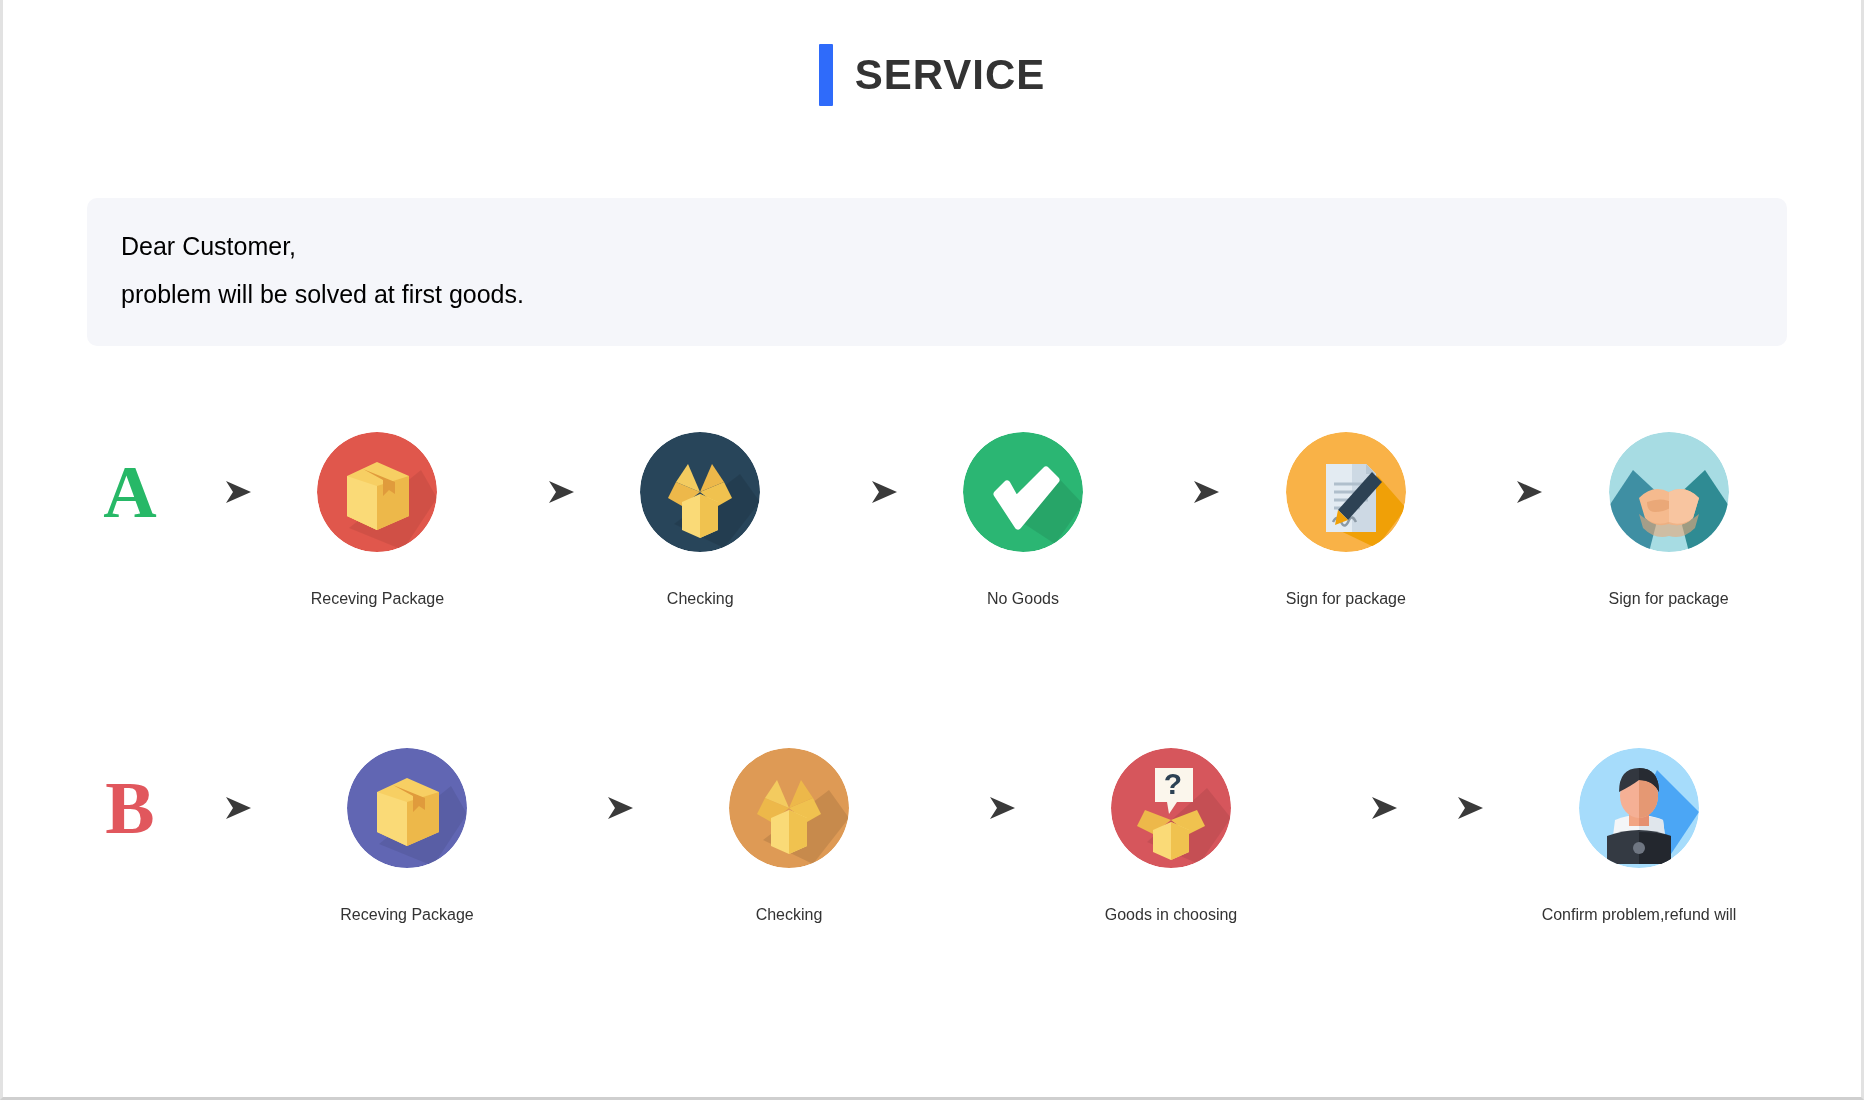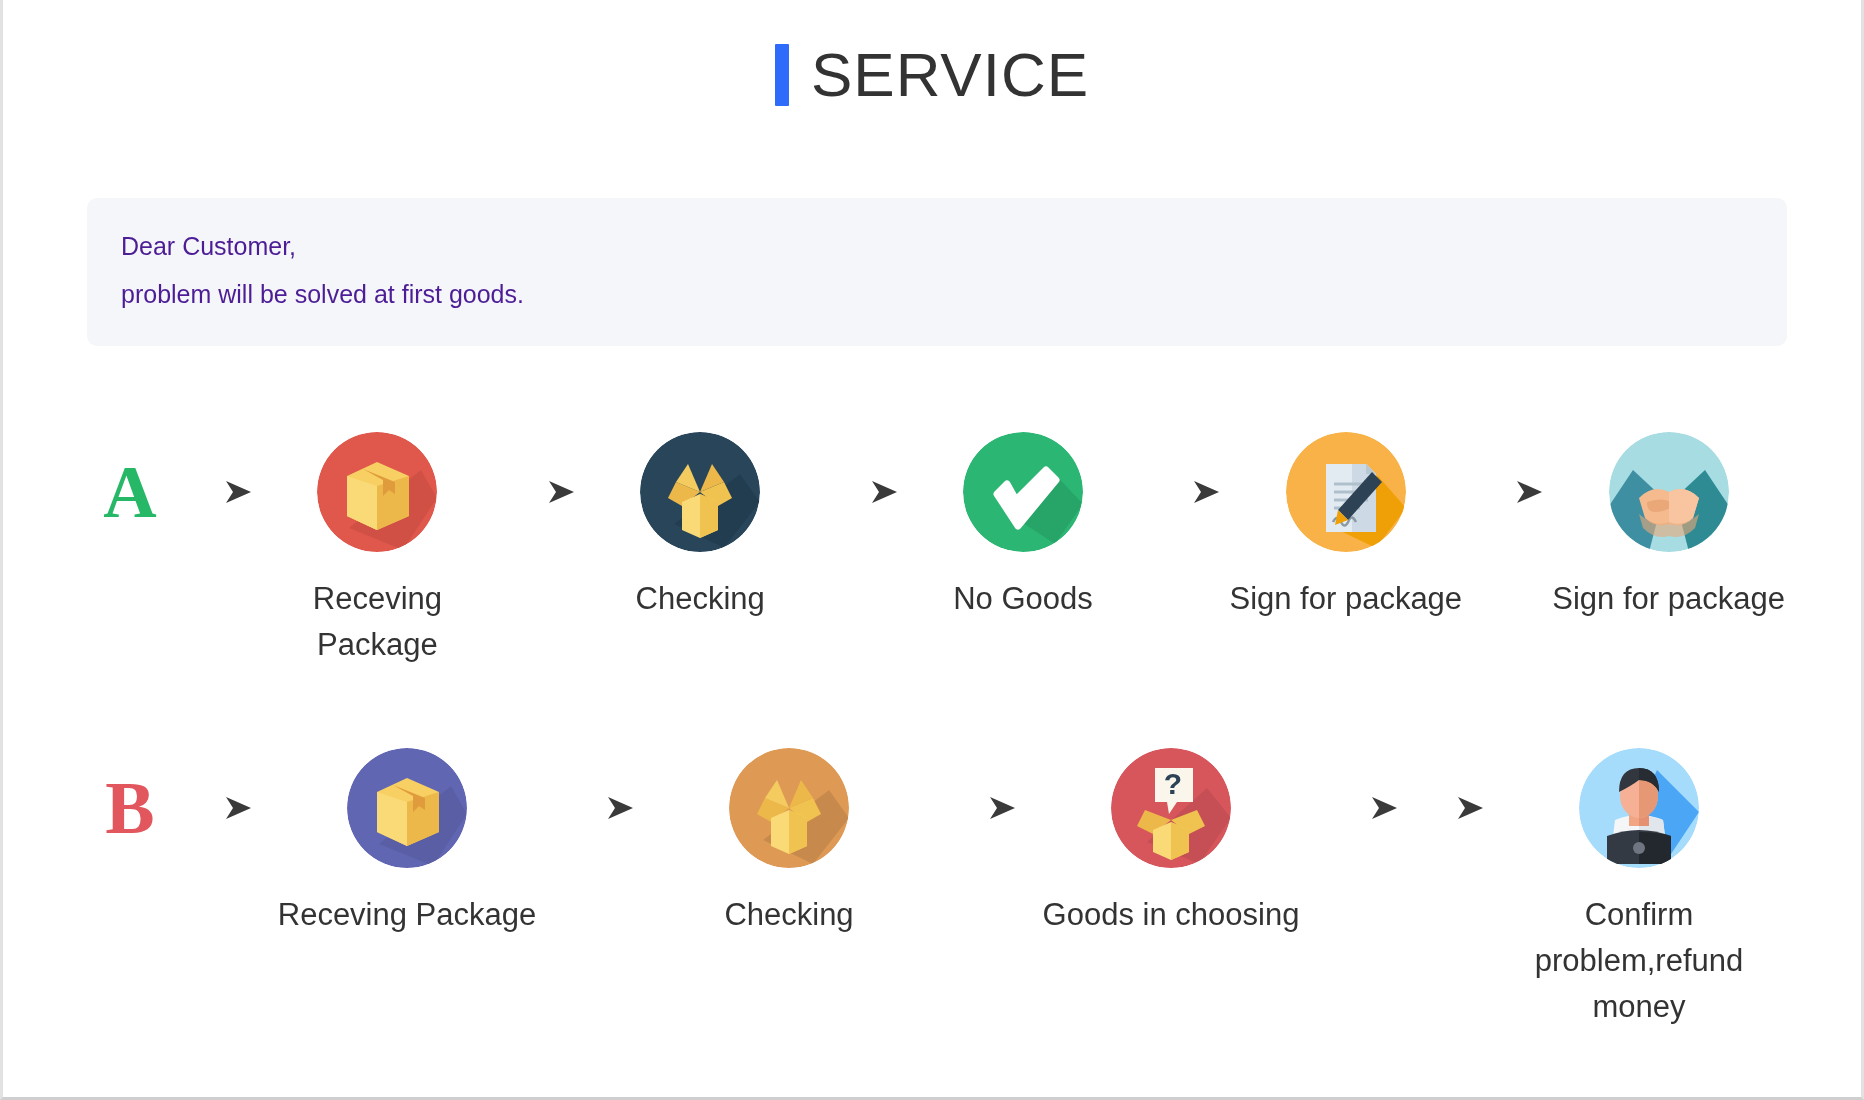--- a/index.html
+++ b/index.html
@@ -40,43 +40,43 @@
     gap: 22px;
   }
   .title-bar {
     width: 14px;
     height: 62px;
     background: #2f6bfa;
     display: inline-block;
     border-radius: 1px;
   }
   .title-text {
-    font-size: 62px;
-    font-weight: normal;
+    font-size: 42px;
+    font-weight: bold;
     letter-spacing: 1px;
     color: #333333;
     line-height: 1;
   }
 
   
   .note {
     position: absolute;
     left: 84px;
     top: 198px;
     width: 1700px;
     box-sizing: border-box;
     background: #f5f6fa;
     border-radius: 10px;
     padding: 24px 34px 28px 34px;
   }
   .note p {
     margin: 0;
     font-size: 25px;
     line-height: 48px;
-    color: #4c1d95;
+    color: #000000;
     font-weight: 400;
   }
 
   
   .flow {
     position: absolute;
     left: 84px;
     width: 1700px;
     display: flex;
     align-items: flex-start;
@@ -116,21 +116,21 @@
     width: 120px;
     height: 120px;
     border-radius: 50%;
     position: relative;
     overflow: hidden;
     flex: 0 0 120px;
   }
   .step-icon svg { display: block; width: 120px; height: 120px; }
   .step-label {
     margin-top: 24px;
-    font-size: 31px;
+    font-size: 16px;
     color: #333333;
     text-align: center;
     line-height: 46px;
     max-width: 270px;
   }
 </style>
 </head>
 <body>
 
 <div class="page">
@@ -367,17 +367,17 @@
           <path d="M60 56 L70 56 L70 78 L60 78 Z" fill="#e59070"></path>
           <ellipse cx="60" cy="48" rx="19" ry="22" fill="#f5b095"></ellipse>
           <path d="M60 26 a19 22 0 0 1 0 44 Z" fill="#e59873"></path>
           <path d="M40 44 q0 -24 20 -24 q20 0 20 24 q-6 -12 -20 -12 q-8 6 -20 12 Z" fill="#32373f"></path>
           <path d="M60 20 q20 0 20 24 q-6 -12 -20 -12 Z" fill="#272b32"></path>
           <path d="M28 88 q32 -12 64 0 L92 116 L28 116 Z" fill="#343a43"></path>
           <path d="M60 84 q18 0 32 4 L92 116 L60 116 Z" fill="#23272e"></path>
           <circle cx="60" cy="100" r="6" fill="#6f7682"></circle>
         </svg>
       </div>
-      <div class="step-label">Confirm problem,refund money</div>
+      <div class="step-label">Confirm problem,refund will</div>
     </div>
   </div>
 
 </div>
 
 </body></html>

